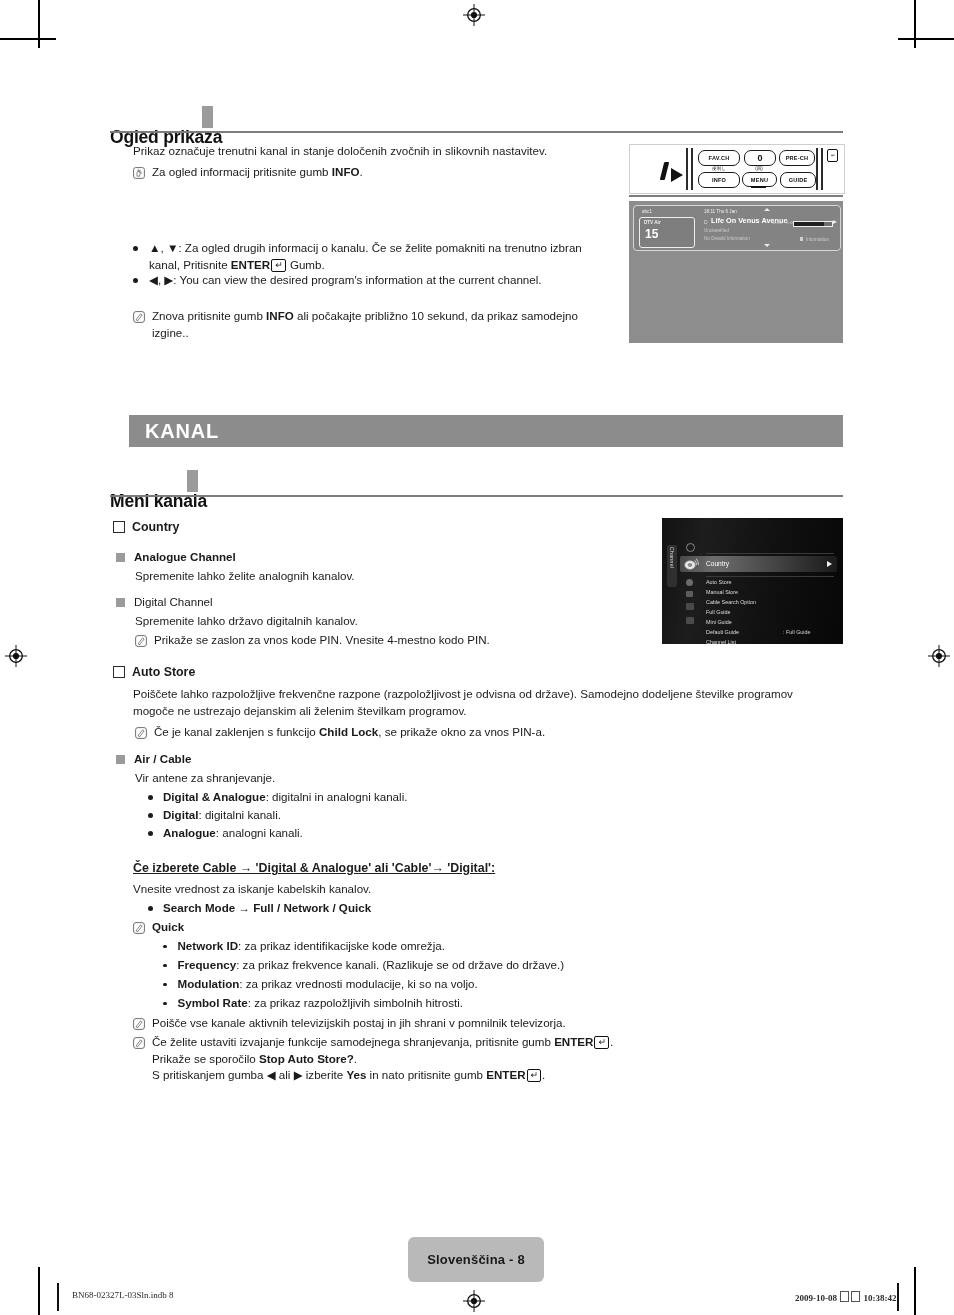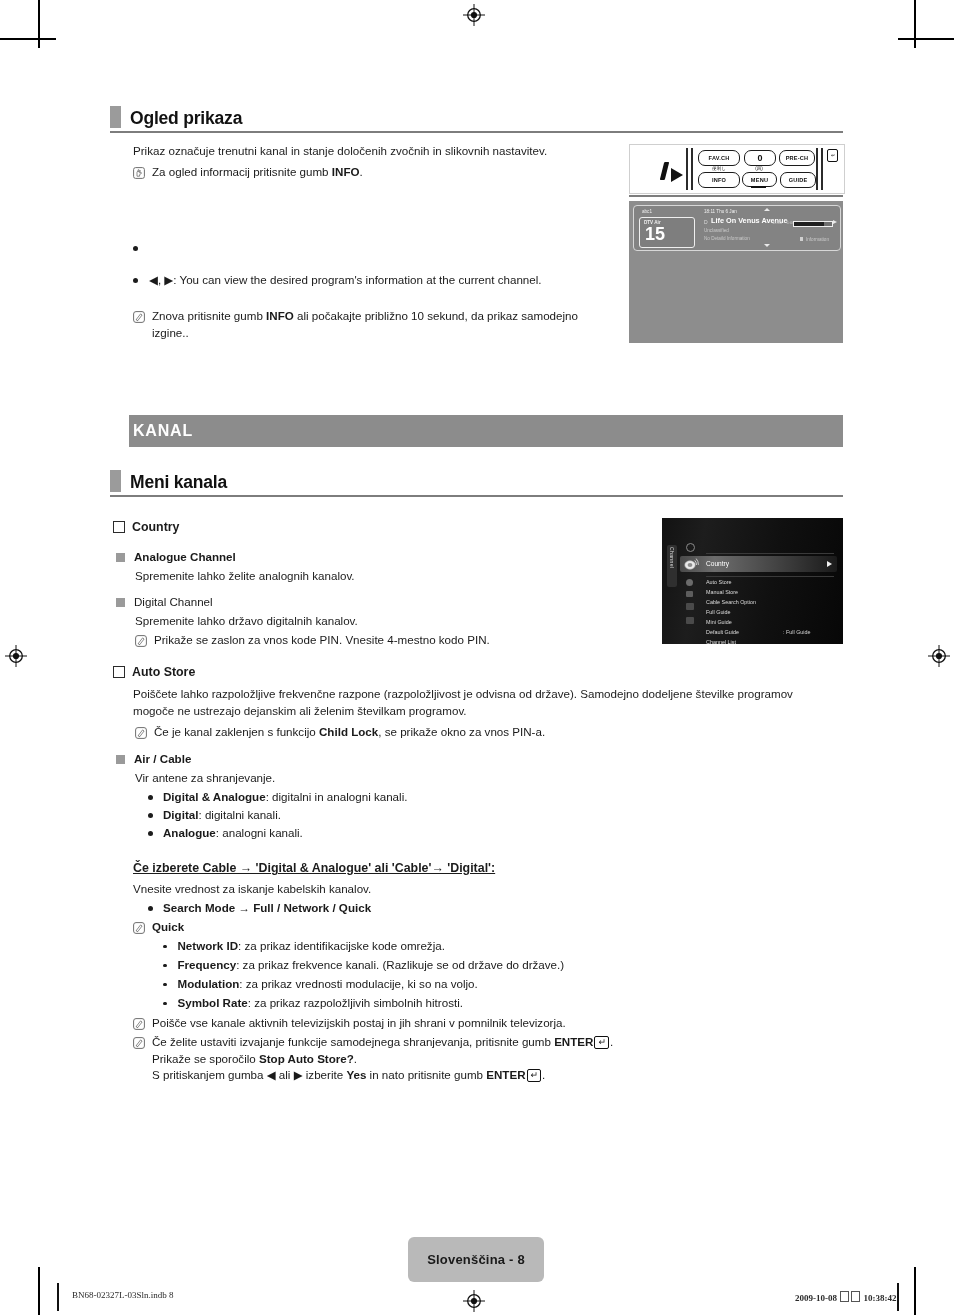--- a/index.html
+++ b/index.html
@@ -12,27 +12,27 @@
   .crop{position:absolute;background:#000;}
   .crop.v{width:2px;height:48px;}
   .crop.h{height:2px;width:56px;}
   .regmark{position:absolute;width:22px;height:22px;}
   .regmark svg{display:block;}
 
   
   .page{position:absolute;left:0;top:0;width:954px;height:1315px;}
 
   
-  .sec-head{position:absolute;display:flex;align-items:flex-end;}
+  .sec-head{position:absolute;display:flex;align-items:flex-end;flex-direction:column;}
   .sec-head .marker{width:11px;height:22px;background:#9b9b9b;margin-right:9px;}
   .sec-head .txt{font-size:17.5px;font-weight:bold;letter-spacing:-0.2px;color:#111;line-height:19px;}
   .sec-rule{position:absolute;height:2px;background:#7d7d7d;}
 
   .banner{position:absolute;background:#8c8c8c;display:flex;align-items:center;}
-  .banner .btxt{color:#fff;font-size:16px;font-weight:bold;letter-spacing:.8px;padding-left:4px;}
+  .banner .btxt{color:#fff;font-size:20px;font-weight:bold;letter-spacing:.8px;padding-left:16px;}
 
   
   .p{position:absolute;font-size:11.6px;line-height:16.5px;color:#1c1c1c;}
   .u{text-decoration:underline;}
 
   .row{position:absolute;display:flex;align-items:flex-start;}
   .row .glyph{flex:0 0 auto;margin-right:7px;line-height:16.5px;}
   .row .body{font-size:11.6px;line-height:16.5px;}
 
   
@@ -57,21 +57,21 @@
   .rc-arrow{position:absolute;width:0;height:0;border-top:7px solid transparent;border-bottom:7px solid transparent;border-left:12px solid #111;}
   .rc-slash{position:absolute;width:5px;height:18px;background:#111;transform:skewX(-14deg);border-radius:1px;}
   .rc-underline{position:absolute;border:1.3px solid #111;}
 
   
   .fig-tv{position:absolute;background:#8d8d8d;}
   .tv-panel{position:absolute;border:1.3px solid #d7d7d7;border-radius:4px;background:#838383;}
   .tv-chbox{position:absolute;border:1.3px solid #efefef;border-radius:3px;background:#7e7e7e;}
   .tv-t{position:absolute;color:#efefef;font-size:4.6px;line-height:6px;white-space:nowrap;}
   .tv-t.dim{color:#c9c9c9;}
-  .tv-num{position:absolute;color:#ffffff;font-size:18px;font-weight:bold;line-height:13px;}
+  .tv-num{position:absolute;color:#ffffff;font-size:12px;font-weight:bold;line-height:13px;}
   .tv-title{position:absolute;color:#ffffff;font-size:7.3px;font-weight:bold;line-height:8px;white-space:nowrap;}
   .tv-dbox{position:absolute;color:#ddd;font-size:5px;}
   .tv-bar{position:absolute;height:4px;border:1px solid #efefef;background:#6f6f6f;}
   .tv-barfill{position:absolute;height:4px;background:#1f1f1f;}
   .tv-tri{position:absolute;width:0;height:0;}
   .tv-tri.r{border-top:2.6px solid transparent;border-bottom:2.6px solid transparent;border-left:4px solid #eaeaea;}
   .tv-tri.u{border-left:3px solid transparent;border-right:3px solid transparent;border-bottom:3px solid #eaeaea;}
   .tv-tri.d{border-left:3px solid transparent;border-right:3px solid transparent;border-top:3px solid #eaeaea;}
 
   
@@ -157,20 +157,24 @@
         </svg>
     </span>
     <span class="body">
       <span>Za ogled informacij pritisnite gumb </span><b>INFO</b><span>.</span>
     </span>
   </div>
 
 
   <div class="row" style="left:133px;top:240px;width:490px;">
     <span class="glyph" style="margin-right:11px;"><span class="dot"></span></span>
+    <span class="body">
+      <span>▲, ▼: Za ogled drugih informacij o kanalu. Če se želite pomakniti na trenutno izbran</span><br>
+      <span>kanal, Pritisnite </span><b>ENTER</b><span class="entbox">↵</span><span> Gumb.</span>
+    </span>
   </div>
 
   <div class="row" style="left:133px;top:272px;width:500px;">
     <span class="glyph" style="margin-right:11px;"><span class="dot"></span></span>
     <span class="body">◀, ▶: You can view the desired program's information at the current channel.</span>
   </div>
 
   <div class="row" style="left:133px;top:308px;width:490px;">
     <span class="glyph">
       <svg class="noteico" viewBox="0 0 12 12">

